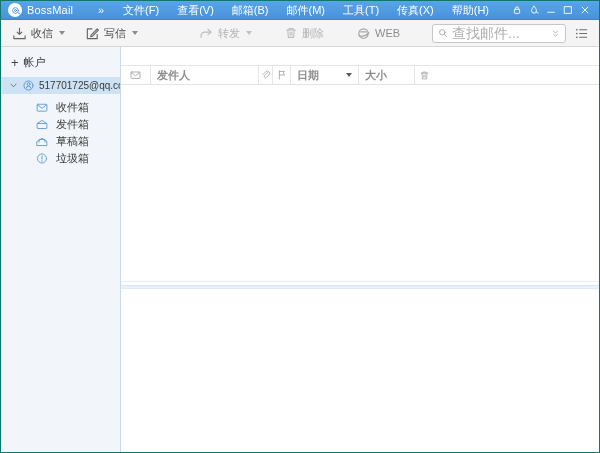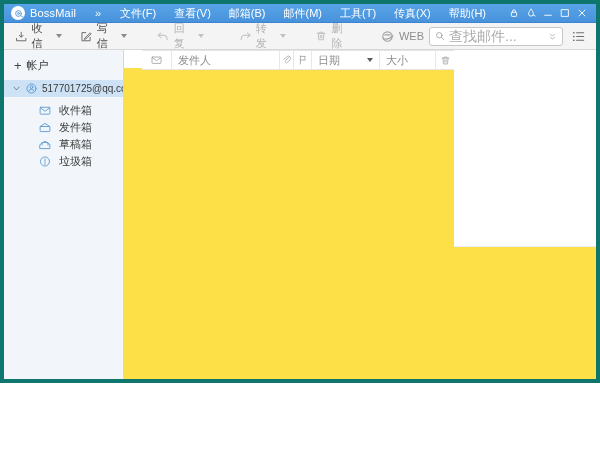--- a/index.html
+++ b/index.html
@@ -1,18 +1,18 @@
 <!DOCTYPE html>
 <html><head>
 <meta charset="utf-8">
 <style>
   * { margin:0; padding:0; box-sizing:border-box; }
   html,body { width:600px; height:453px; }
   body { font-family:"Liberation Sans","DejaVu Sans",sans-serif; font-size:11px; color:#3c3c3c; }
-  .window { width:600px; height:383px; border:4px solid #0f766e; display:flex; flex-direction:column; background:#fde047; overflow:hidden; }
+  .window { width:600px; height:453px; border:1px solid #0f766e; display:flex; flex-direction:column; background:#7dd3fc; overflow:hidden; }
 
   
   .titlebar { height:19px; flex:0 0 19px; background:linear-gradient(#58a4e7,#4892dc); border-bottom:1px solid #3c84cd;
               display:flex; align-items:center; color:#fff; padding:0 6px 0 7px; }
   .logo { width:14px; height:14px; border-radius:50%; background:#fff; display:flex; align-items:center; justify-content:center; }
   .logo svg { display:block; }
   .app-title { margin-left:5px; font-size:11px; letter-spacing:.2px; }
   .menus { margin-left:auto; display:flex; align-items:center; }
   .menu-overflow { padding:0 10px; font-size:11px; opacity:.95; cursor:default; }
   .menu-item { padding:1px 9px; line-height:19px; cursor:default; }
@@ -45,21 +45,21 @@
   .sidebar { width:120px; flex:0 0 120px; background:#f2f6fa; border-right:1px solid #ccd9e6; padding-top:6px; }
   .accounts-header { display:flex; align-items:center; gap:5px; padding:2px 0 7px 10px; color:#333; }
   .plus-glyph { font-size:13px; line-height:10px; color:#444; cursor:default; }
   .account-row { height:17px; display:flex; align-items:center; gap:4px; background:#cde2f5; padding-left:8px; cursor:default; }
   .account-row svg { flex:0 0 auto; }
   .account-email { font-size:10px; color:#3a3a3a; white-space:nowrap; overflow:hidden; }
   .folders { margin-top:5px;margin-left:7px; }
   .folder-row { height:17px; display:flex; align-items:center; gap:7px; padding-left:27px; cursor:default; color:#3c3c3c; }
   .folder-row svg { stroke:#66a0d6; flex:0 0 auto; }
 
-  .main { flex:1; display:flex; min-width:0; }
+  .main { flex:1; display:flex; flex-direction:column; min-width:0;font-weight:bold; }
   .tabstrip { height:18px; flex:0 0 18px; background:#fff; }
   .list-header { height:20px; flex:0 0 20px; display:flex; align-items:center; background:#fff;
                  border-top:1px solid #e5e5e5; border-bottom:1px solid #e3e3e3; color:#8e8e8e; }
   .hcol { height:100%; display:flex; align-items:center; padding:0 6px; border-right:1px solid #e7e7e7; cursor:default; }
   .hcol.icon-col { justify-content:center; padding:0; }
   .hcol svg { stroke:#a7a7a7; }
   .col-mail { width:30px; } .col-sender { width:108px; } .col-clip { width:14px; }
   .col-subject { flex:1; } .col-flag { width:18px; } .col-date { width:68px; justify-content:space-between; }
   .col-size { width:56px; } .col-trash { width:18px; border-right:none; }
   .sort-caret { width:0; height:0; border-left:3.5px solid transparent; border-right:3.5px solid transparent; border-top:4px solid #5a5a5a; }
@@ -137,28 +137,20 @@
     <span class="gap-s"></span>
     <div class="tb-btn">
       <svg class="ic" width="15" height="15" viewBox="0 0 16 16">
           <path d="M13 9 V13.5 H2.5 V3 H7.5"></path>
           <path d="M6.5 9.8 L13 3.2 L14.3 4.5 L7.8 11 L6 11.5 Z"></path>
         </svg>
       <span>写信</span>
       <span class="caret"></span>
     </div>
     <span class="gap-m"></span>
-    <div class="tb-btn disabled">
-      <svg class="ic" width="16" height="15" viewBox="0 0 16 16">
-          <path d="M6 3.5 L2.5 6.5 L6 9.5"></path>
-          <path d="M2.8 6.5 H9.5 a3.8 3.8 0 0 1 3.8 3.8 V12"></path>
-        </svg>
-      <span>回复</span>
-      <span class="caret"></span>
-    </div>
     <span class="gap-l"></span>
     <span class="gap-l"></span>
     <div class="tb-btn disabled">
       <svg class="ic" width="16" height="15" viewBox="0 0 16 16">
           <path d="M10 3.5 L13.5 6.5 L10 9.5"></path>
           <path d="M13.2 6.5 H6.5 a3.8 3.8 0 0 0 -3.8 3.8 V12"></path>
         </svg>
       <span>转发</span>
       <span class="caret"></span>
     </div>

